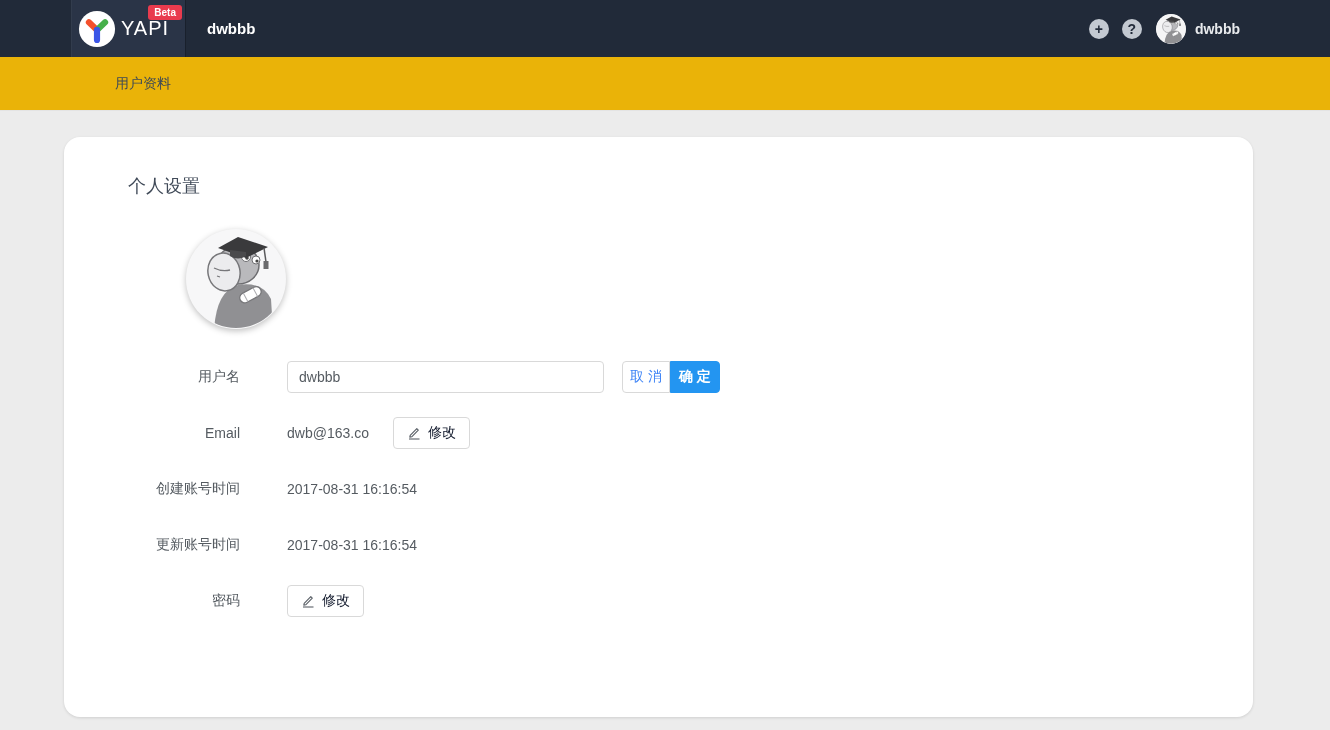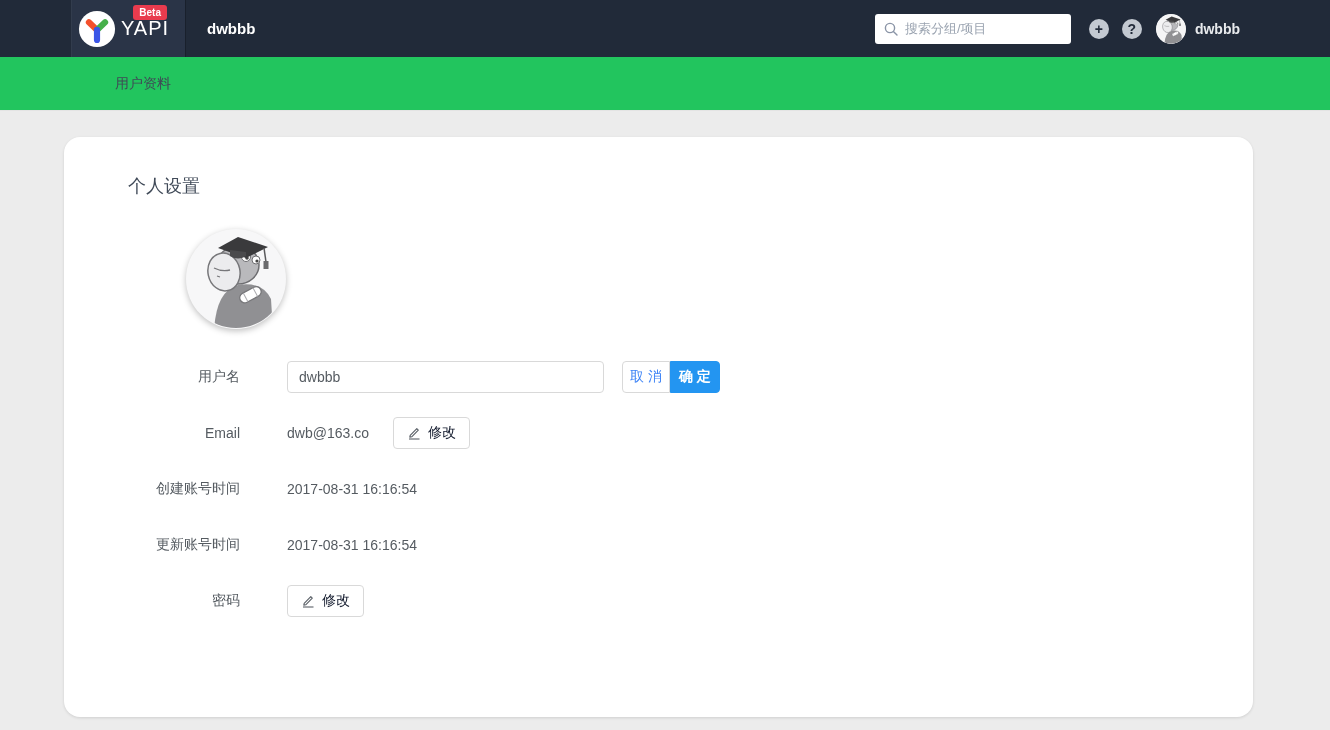--- a/index.html
+++ b/index.html
@@ -22,21 +22,21 @@
     background:#2a3447; border-right:1px solid #19202c;
     display:flex; align-items:center; padding-left:6px;
     cursor:pointer;
   }
   .logo-circle { width:38px; height:38px; flex:0 0 38px; }
   .logo-text {
     color:#ffffff; font-size:20px; font-weight:400;
     letter-spacing:1px; margin-left:5px;
   }
   .beta-badge {
-    position:absolute; top:5px; right:18px;
+    position:absolute; top:5px; right:3px;
     background:#e93b4e; color:#fff;
     font-size:10px; font-weight:bold;
     padding:2px 6px; border-radius:3px; line-height:1.1;
   }
   .nav-title {
     color:#ffffff; font-size:15px; font-weight:bold; margin-left:21px;
   }
   .nav-right { margin-left:auto; display:flex; align-items:center; }
   .search-box {
     width:196px; height:30px; background:#ffffff; border-radius:3px;
@@ -58,21 +58,21 @@
   .circle-btn + .circle-btn { margin-left:13px; }
   .nav-avatar {
     width:30px; height:30px; border-radius:50%; overflow:hidden;
     margin-left:14px; cursor:pointer; background:#f5f5f6;
   }
   .nav-avatar svg { display:block; width:30px; height:30px; }
   .nav-username { color:#e8eaed; font-size:14px; font-weight:bold; margin-left:9px; cursor:pointer; }
 
   
   .subheader {
-    height:54px; background:#22c55e; border-bottom:1px solid #e4e4e4;
+    height:54px; background:#eab308; border-bottom:1px solid #e4e4e4;
     display:flex; align-items:center; padding-left:115px;
   }
   .subheader span { font-size:14px; color:#3f4a56; }
 
   
   .card {
     width:1189px; min-height:580px;
     margin:26px 0 0 64px;
     background:#ffffff; border-radius:16px;
     box-shadow:0 1px 3px rgba(0,0,0,0.12);
@@ -141,27 +141,20 @@
         <line x1="20" y1="21" x2="20" y2="31.5" stroke="#3b55e6" stroke-width="6.5" stroke-linecap="round"></line>
       </svg>
     </span>
     <span class="logo-text">YAPI</span>
     <span class="beta-badge">Beta</span>
   </div>
 
   <div class="nav-title">dwbbb</div>
 
   <div class="nav-right">
-    <div class="search-box">
-      <svg viewBox="0 0 14 14">
-        <circle cx="6" cy="6" r="4.6" fill="none" stroke="#8a94a6" stroke-width="1.4"></circle>
-        <line x1="9.4" y1="9.4" x2="13" y2="13" stroke="#8a94a6" stroke-width="1.4" stroke-linecap="round"></line>
-      </svg>
-      <input type="text" placeholder="搜索分组/项目" style="">
-    </div>
     <div class="circle-btn">+</div>
     <div class="circle-btn">?</div>
     <div class="nav-avatar">
       <svg viewBox="0 0 100 100">
         <defs>
             <clipPath id="c1">
               <circle cx="50" cy="50" r="49"></circle>
             </clipPath>
           </defs>
         <circle cx="50" cy="50" r="49" fill="#f5f5f6"></circle>

